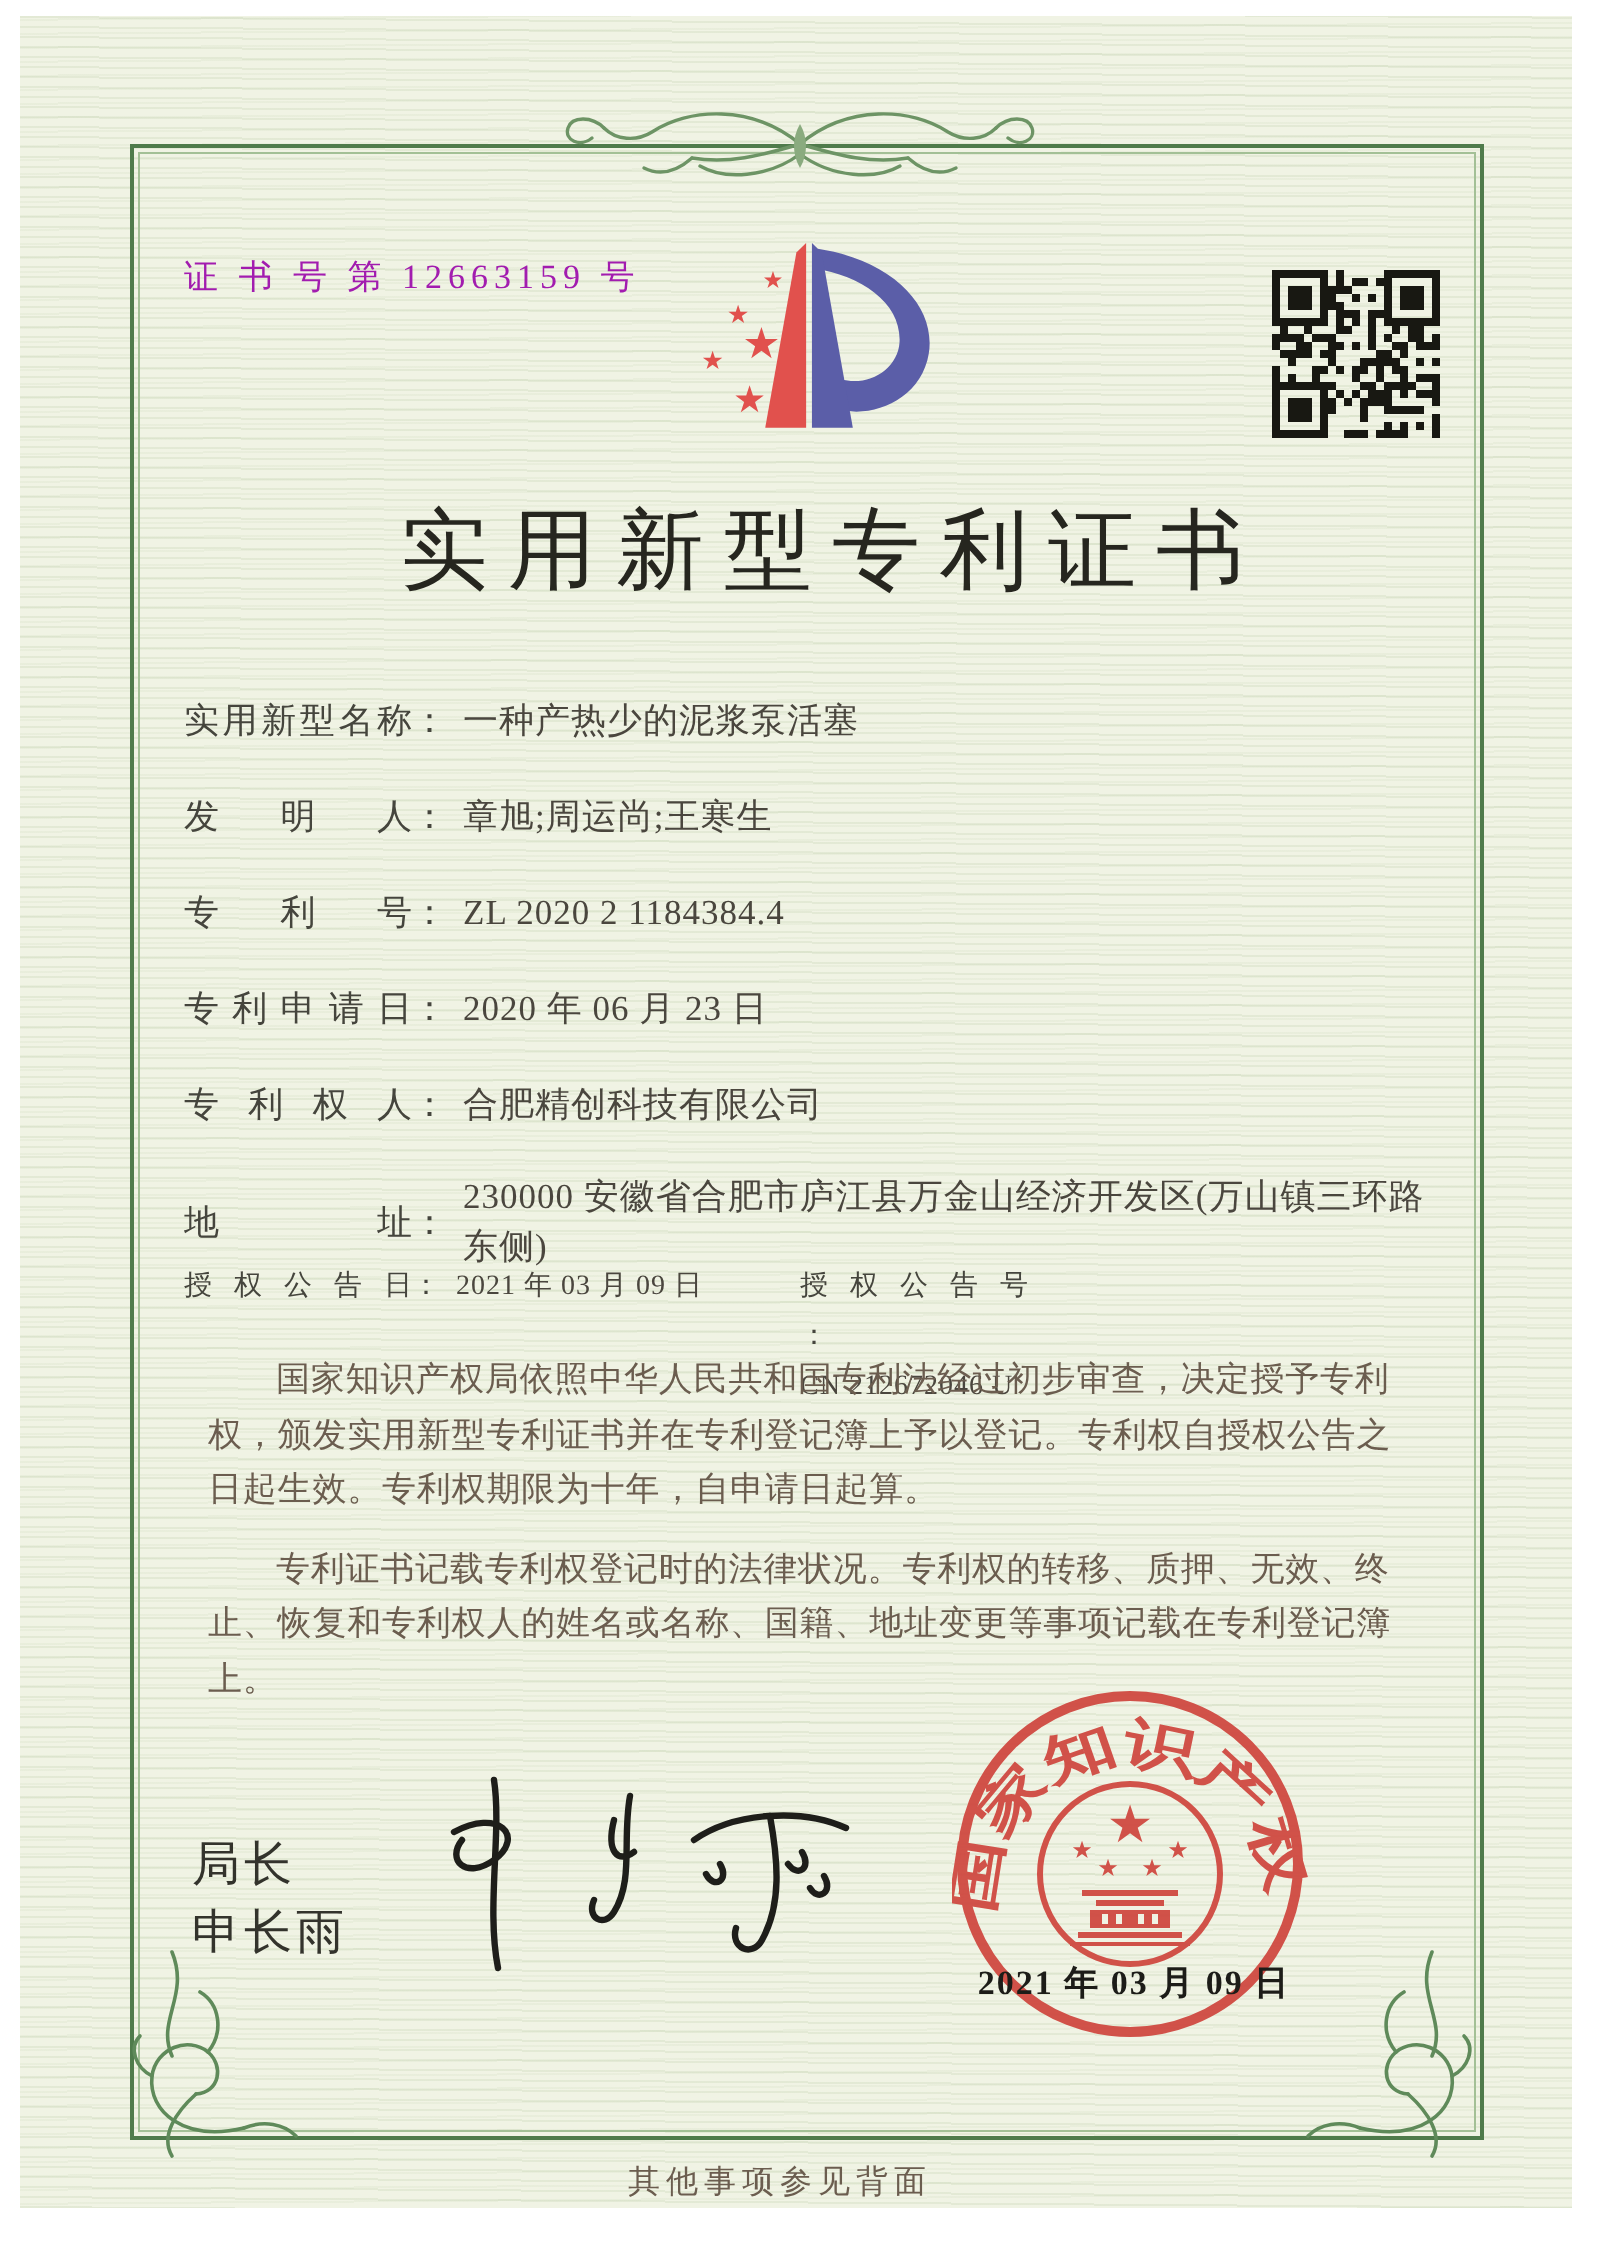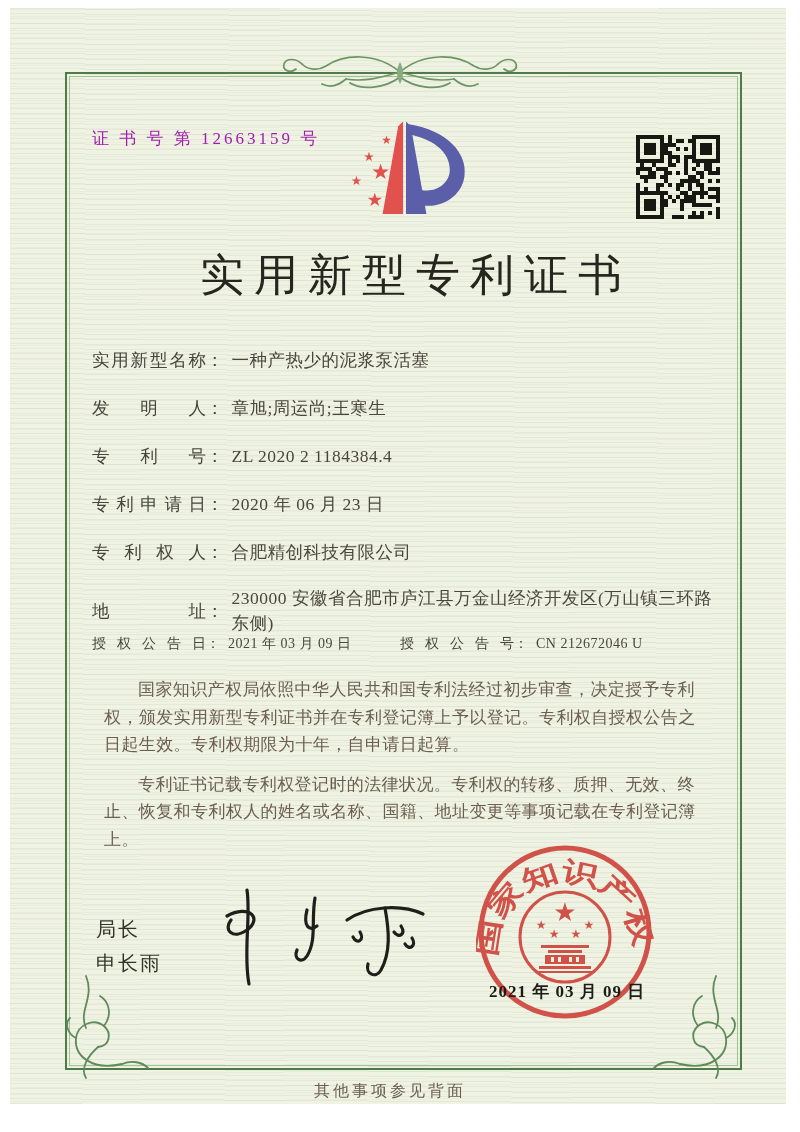--- a/index.html
+++ b/index.html
@@ -21,21 +21,21 @@
          letter-spacing:10px;color:#26261f;z-index:3;font-weight:500;margin-left:16px;}
   .row{position:absolute;left:92px;width:625px;display:flex;align-items:center;
        font-size:17.5px;line-height:25px;color:#4a463e;z-index:3;font-family:Liberation Serif, serif;}
   .flabel{flex:none;width:114px;text-align:justify;text-align-last:justify;color:#45453d;}
   .colon{flex:none;margin-right:8px;color:#45453d;}
   .fvalue{flex:1;color:#4a463e;letter-spacing:0.5px;}
   .grant-pair{position:absolute;display:flex;font-size:14px;line-height:25px;z-index:3;color:#45453d;}
   .paras{position:absolute;left:92px;top:664px;width:623px;z-index:3;}
   .paras p{margin:12px;text-indent:2em;font-size:17px;line-height:27.5px;color:#6b5d4f;letter-spacing:0.4px;}
   .bureau{position:absolute;left:96px;z-index:3;font-family:"Liberation Sans","DejaVu Sans",sans-serif;
-          font-size:20px;color:#33332c;letter-spacing:2px;}
+          font-size:24px;color:#33332c;letter-spacing:2px;}
   .seal-date{position:absolute;left:482px;top:980px;width:170px;text-align:center;font-size:17px;
              font-weight:bold;color:#1c1c18;letter-spacing:1px;z-index:5;}
   .page-no{position:absolute;left:0;width:800px;top:1035px;text-align:center;font-size:15px;
            color:#3c3c34;letter-spacing:2px;z-index:3;}
   .back-note{position:absolute;left:0;width:780px;top:1081px;text-align:center;font-size:16px;
              color:#6b5d4f;letter-spacing:3px;z-index:3;}
   
   .qr{position:absolute;left:636px;top:135px;width:84px;height:84px;display:grid;
       grid-template-columns:repeat(21,4px);grid-template-rows:repeat(21,4px);z-index:3;}
   .qr div{width:4px;height:4px;}
@@ -586,21 +586,21 @@
     <span class="flabel">地址</span>
     <span class="colon">：</span>
     <span class="fvalue" style="max-width:496px">230000 安徽省合肥市庐江县万金山经济开发区(万山镇三环路东侧)</span>
   </div>
 
   <div class="grant-pair" style="left:92px;top:631px;">
     <span class="flabel" style="width:114px">授权公告日</span>
     <span class="colon">：</span>
     <span class="fvalue">2021 年 03 月 09 日</span>
   </div>
-  <div class="grant-pair" style="left:400px;top:631px;">
+  <div class="grant-pair" style="left:400px;top:631px;flex-direction:column;">
     <span class="flabel" style="width:114px">授权公告号</span>
     <span class="colon">：</span>
     <span class="fvalue">CN 212672046 U</span>
   </div>
 
   <div class="paras">
     <p>国家知识产权局依照中华人民共和国专利法经过初步审查，决定授予专利权，颁发实用新型专利证书并在专利登记簿上予以登记。专利权自授权公告之日起生效。专利权期限为十年，自申请日起算。</p>
     <p>专利证书记载专利权登记时的法律状况。专利权的转移、质押、无效、终止、恢复和专利权人的姓名或名称、国籍、地址变更等事项记载在专利登记簿上。</p>
   </div>
 

